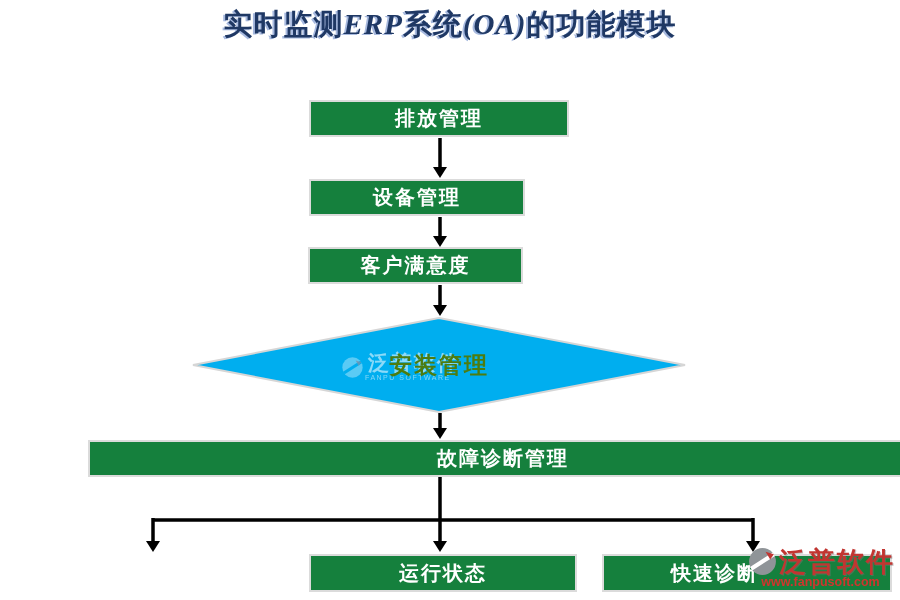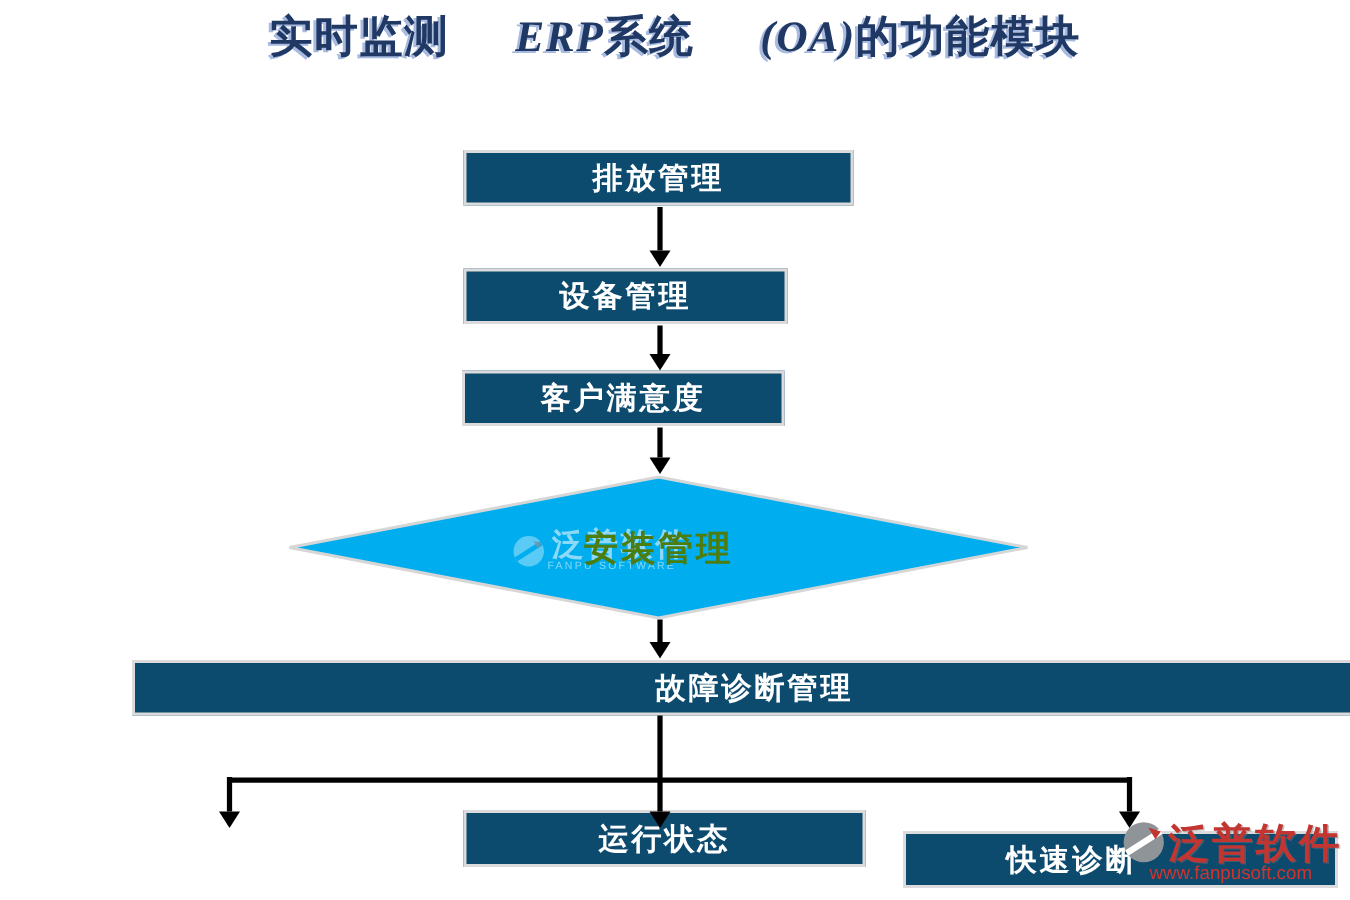--- a/index.html
+++ b/index.html
@@ -5,23 +5,23 @@
   html,body{margin:0;padding:0;background:#ffffff;}
   .canvas{
     position:relative;width:900px;height:600px;background:#ffffff;overflow:hidden;
     font-family:"Liberation Serif","DejaVu Serif",serif;
   }
   .title{
     position:absolute;left:0;top:5px;width:100%;text-align:center;
     font-size:29px;font-weight:bold;color:#1F3864;letter-spacing:1px;
     text-shadow:-2px 1px 0 rgba(96,130,197,0.55);
   }
-  .title .it{font-style:italic;margin-left:44px;}
+  .title .it{font-style:italic;}
   .nbox{
-    position:absolute;background:#0c4a6e;border:2px solid #DBDBDB;box-sizing:border-box;
+    position:absolute;background:#15803d;border:2px solid #DBDBDB;box-sizing:border-box;
     display:flex;align-items:center;justify-content:center;
     color:#ffffff;font-weight:bold;font-size:20px;letter-spacing:2px;
   }
   .diamond-wrap{position:absolute;left:191px;top:317px;width:496px;height:96px;}
   .diamond-wrap svg{position:absolute;left:0;top:0;}
   .diamond-label{
     position:absolute;left:0;top:0;width:100%;height:100%;
     display:flex;align-items:center;justify-content:center;
     color:#4d7c0f;font-weight:bold;font-size:23px;letter-spacing:2px;z-index:3;text-align:right;
   }
@@ -35,21 +35,21 @@
   .wm-diamond .wm-sub{color:rgba(255,255,255,0.5);font-size:7px;letter-spacing:1.5px;font-family:"Liberation Sans","DejaVu Sans",sans-serif;}
   
   .wm-corner{position:absolute;left:746px;top:545px;z-index:6;}
   .wm-corner .row{display:flex;align-items:center;}
   .wm-corner .wm-glyph{width:33px;height:33px;}
   .wm-corner .big{
     color:#C23531;font-size:27px;font-weight:bold;letter-spacing:2px;line-height:30px;
     text-shadow:1px 1px 0 rgba(120,120,120,0.45);
   }
   .wm-corner .url{
-    margin-top:-3px;text-align:center;color:#D0342E;font-size:12.5px;font-weight:normal;
+    margin-top:-3px;text-align:center;color:#D0342E;font-size:12.5px;font-weight:bold;
     font-family:"Liberation Sans","DejaVu Sans",sans-serif;
   }
   .pad-right{padding-right:64px;}
 </style>
 </head>
 <body>
 
 <div class="canvas">
 
   <div class="title"><span>实时监测</span><span class="it">ERP</span><span>系统</span><span class="it">(OA)</span><span>的功能模块</span></div>
@@ -82,21 +82,21 @@
     <div>
       <div class="wm-txt">泛普软件</div>
       <div class="wm-sub">FANPU SOFTWARE</div>
     </div>
   </div>
 
   <div class="nbox" style="left:88px;top:440px;width:830px;height:37px;">
     <span>故障诊断管理</span>
   </div>
 
-  <div class="nbox" style="left:309px;top:540px;width:268px;height:38px;">
+  <div class="nbox" style="left:309px;top:554px;width:268px;height:38px;">
     <span>运行状态</span>
   </div>
   <div class="nbox pad-right" style="left:602px;top:554px;width:290px;height:38px;">
     <span>快速诊断</span>
   </div>
 
   <svg class="arrow-layer" width="900" height="600" viewBox="0 0 900 600">
     <g>
       <line x1="440" y1="138" x2="440" y2="167"></line>
       <polygon points="433,167 447,167 440,178"></polygon>

